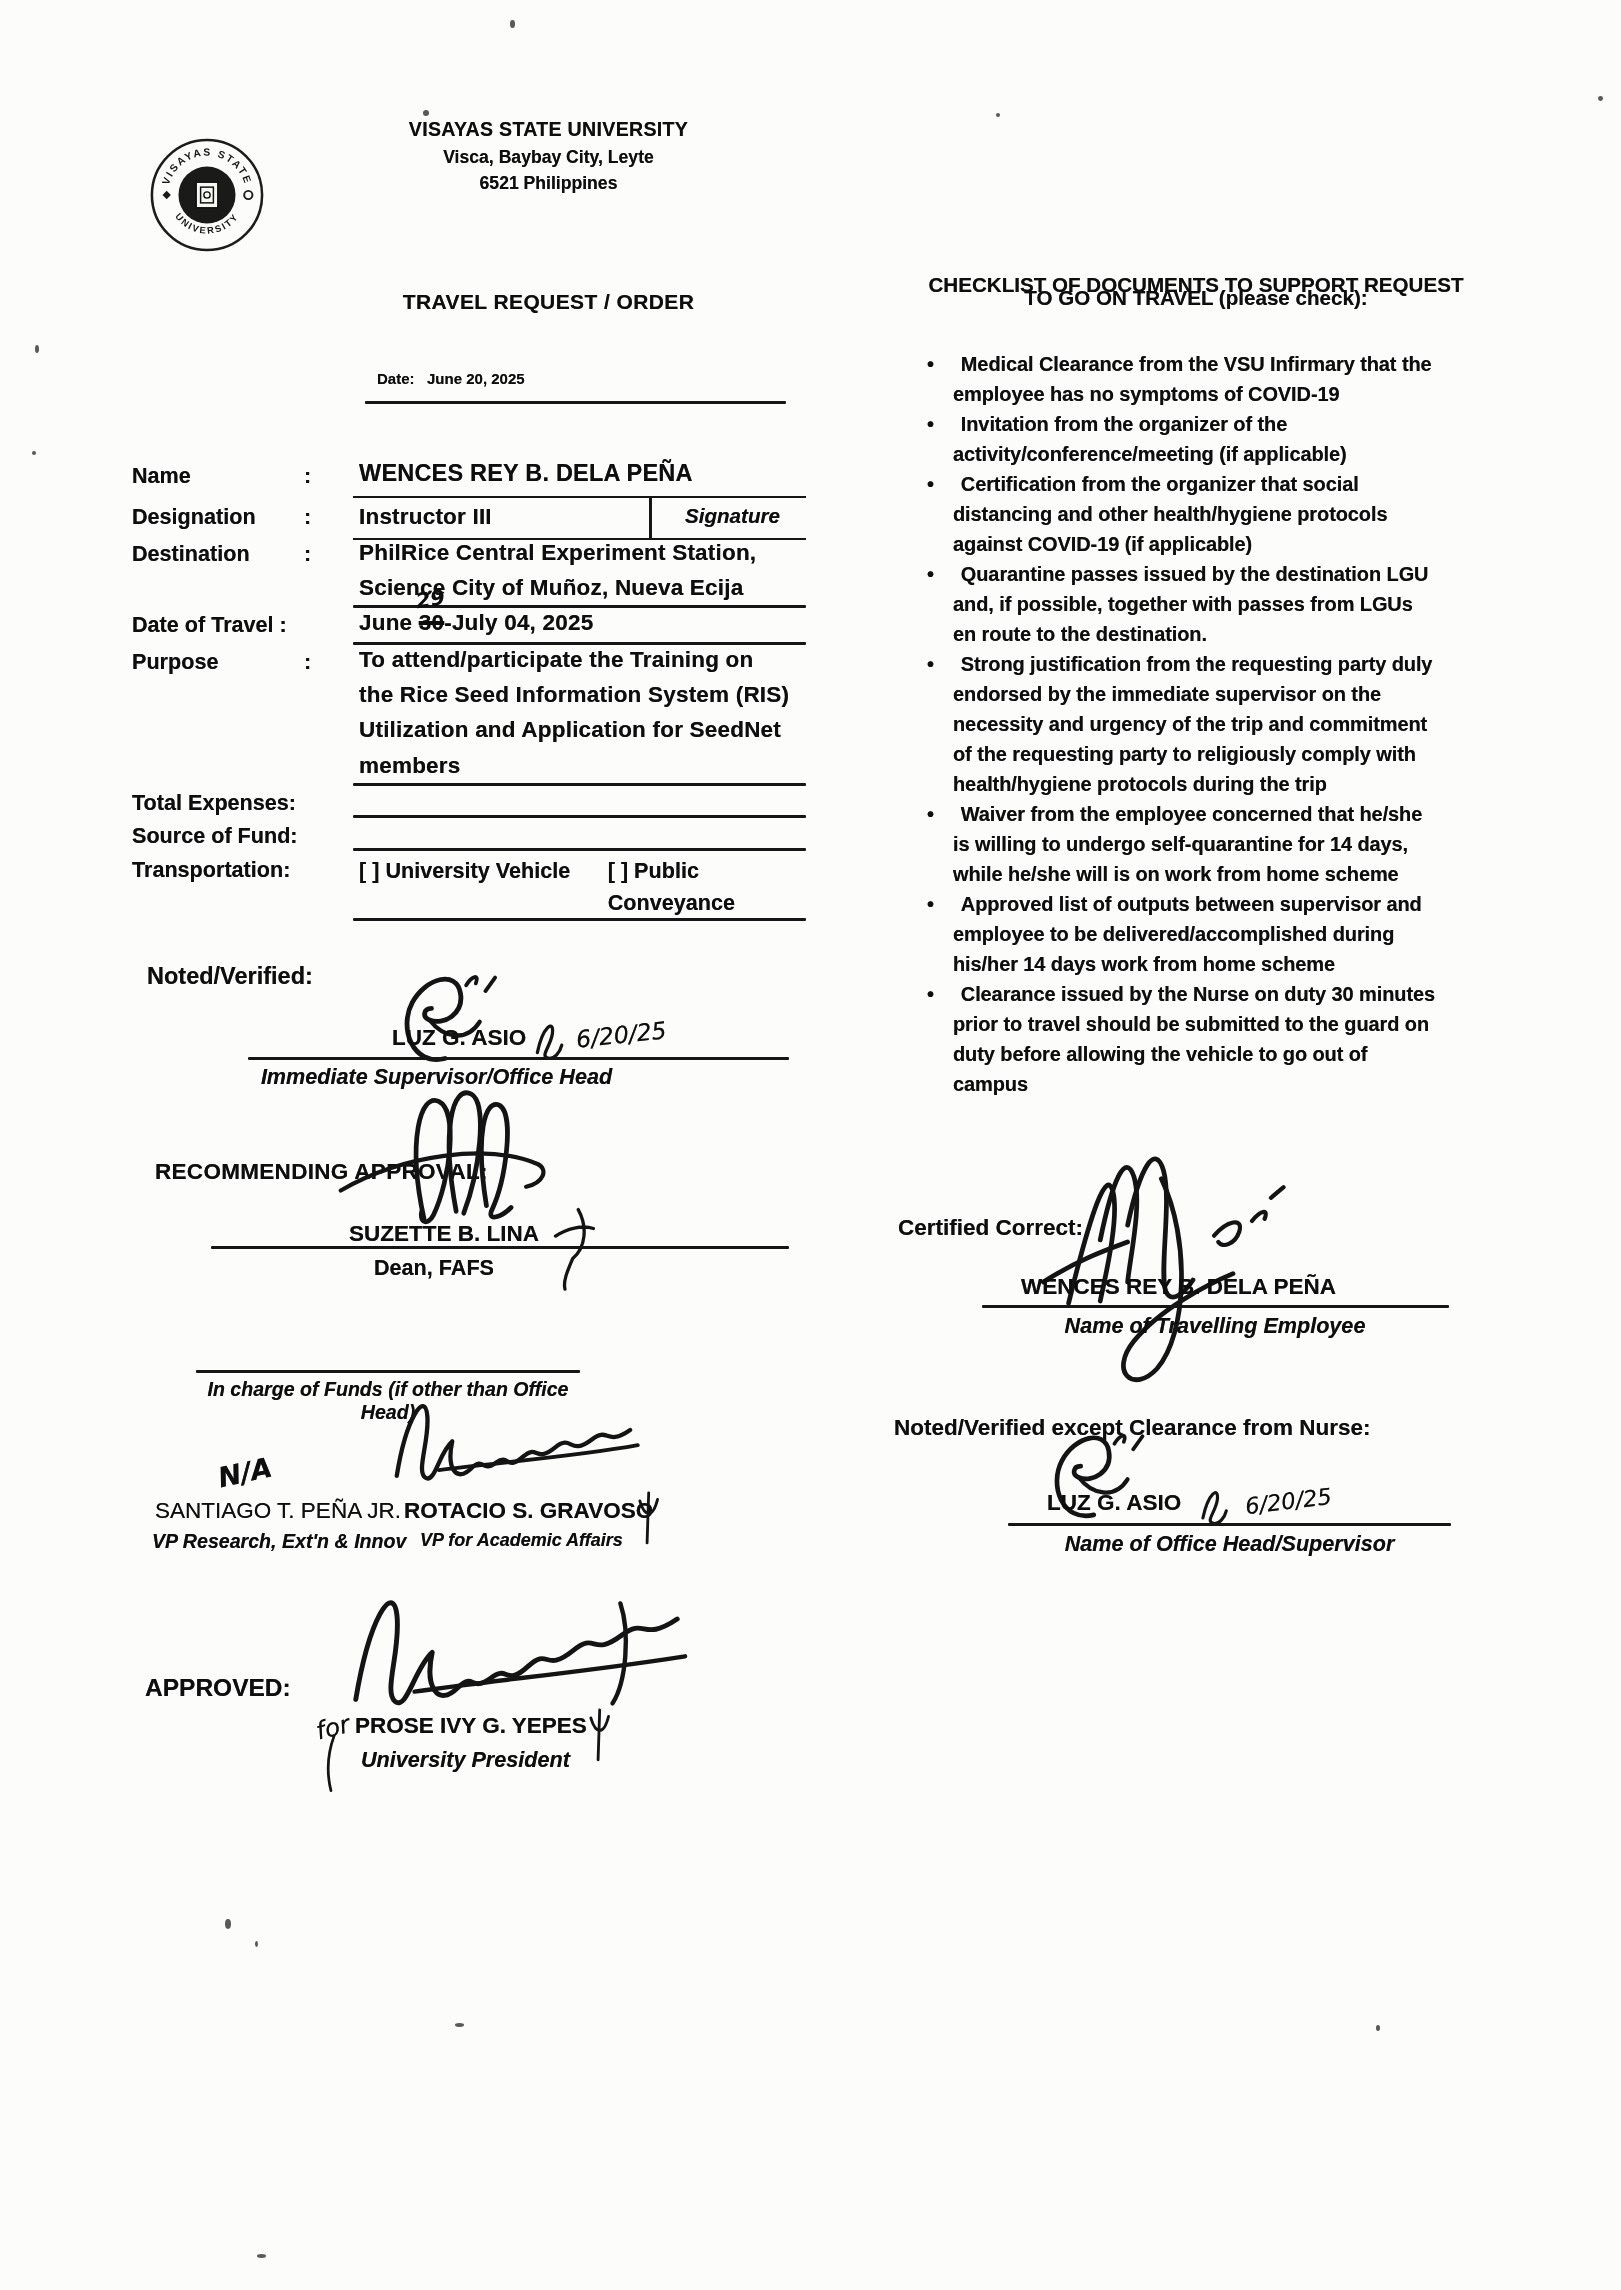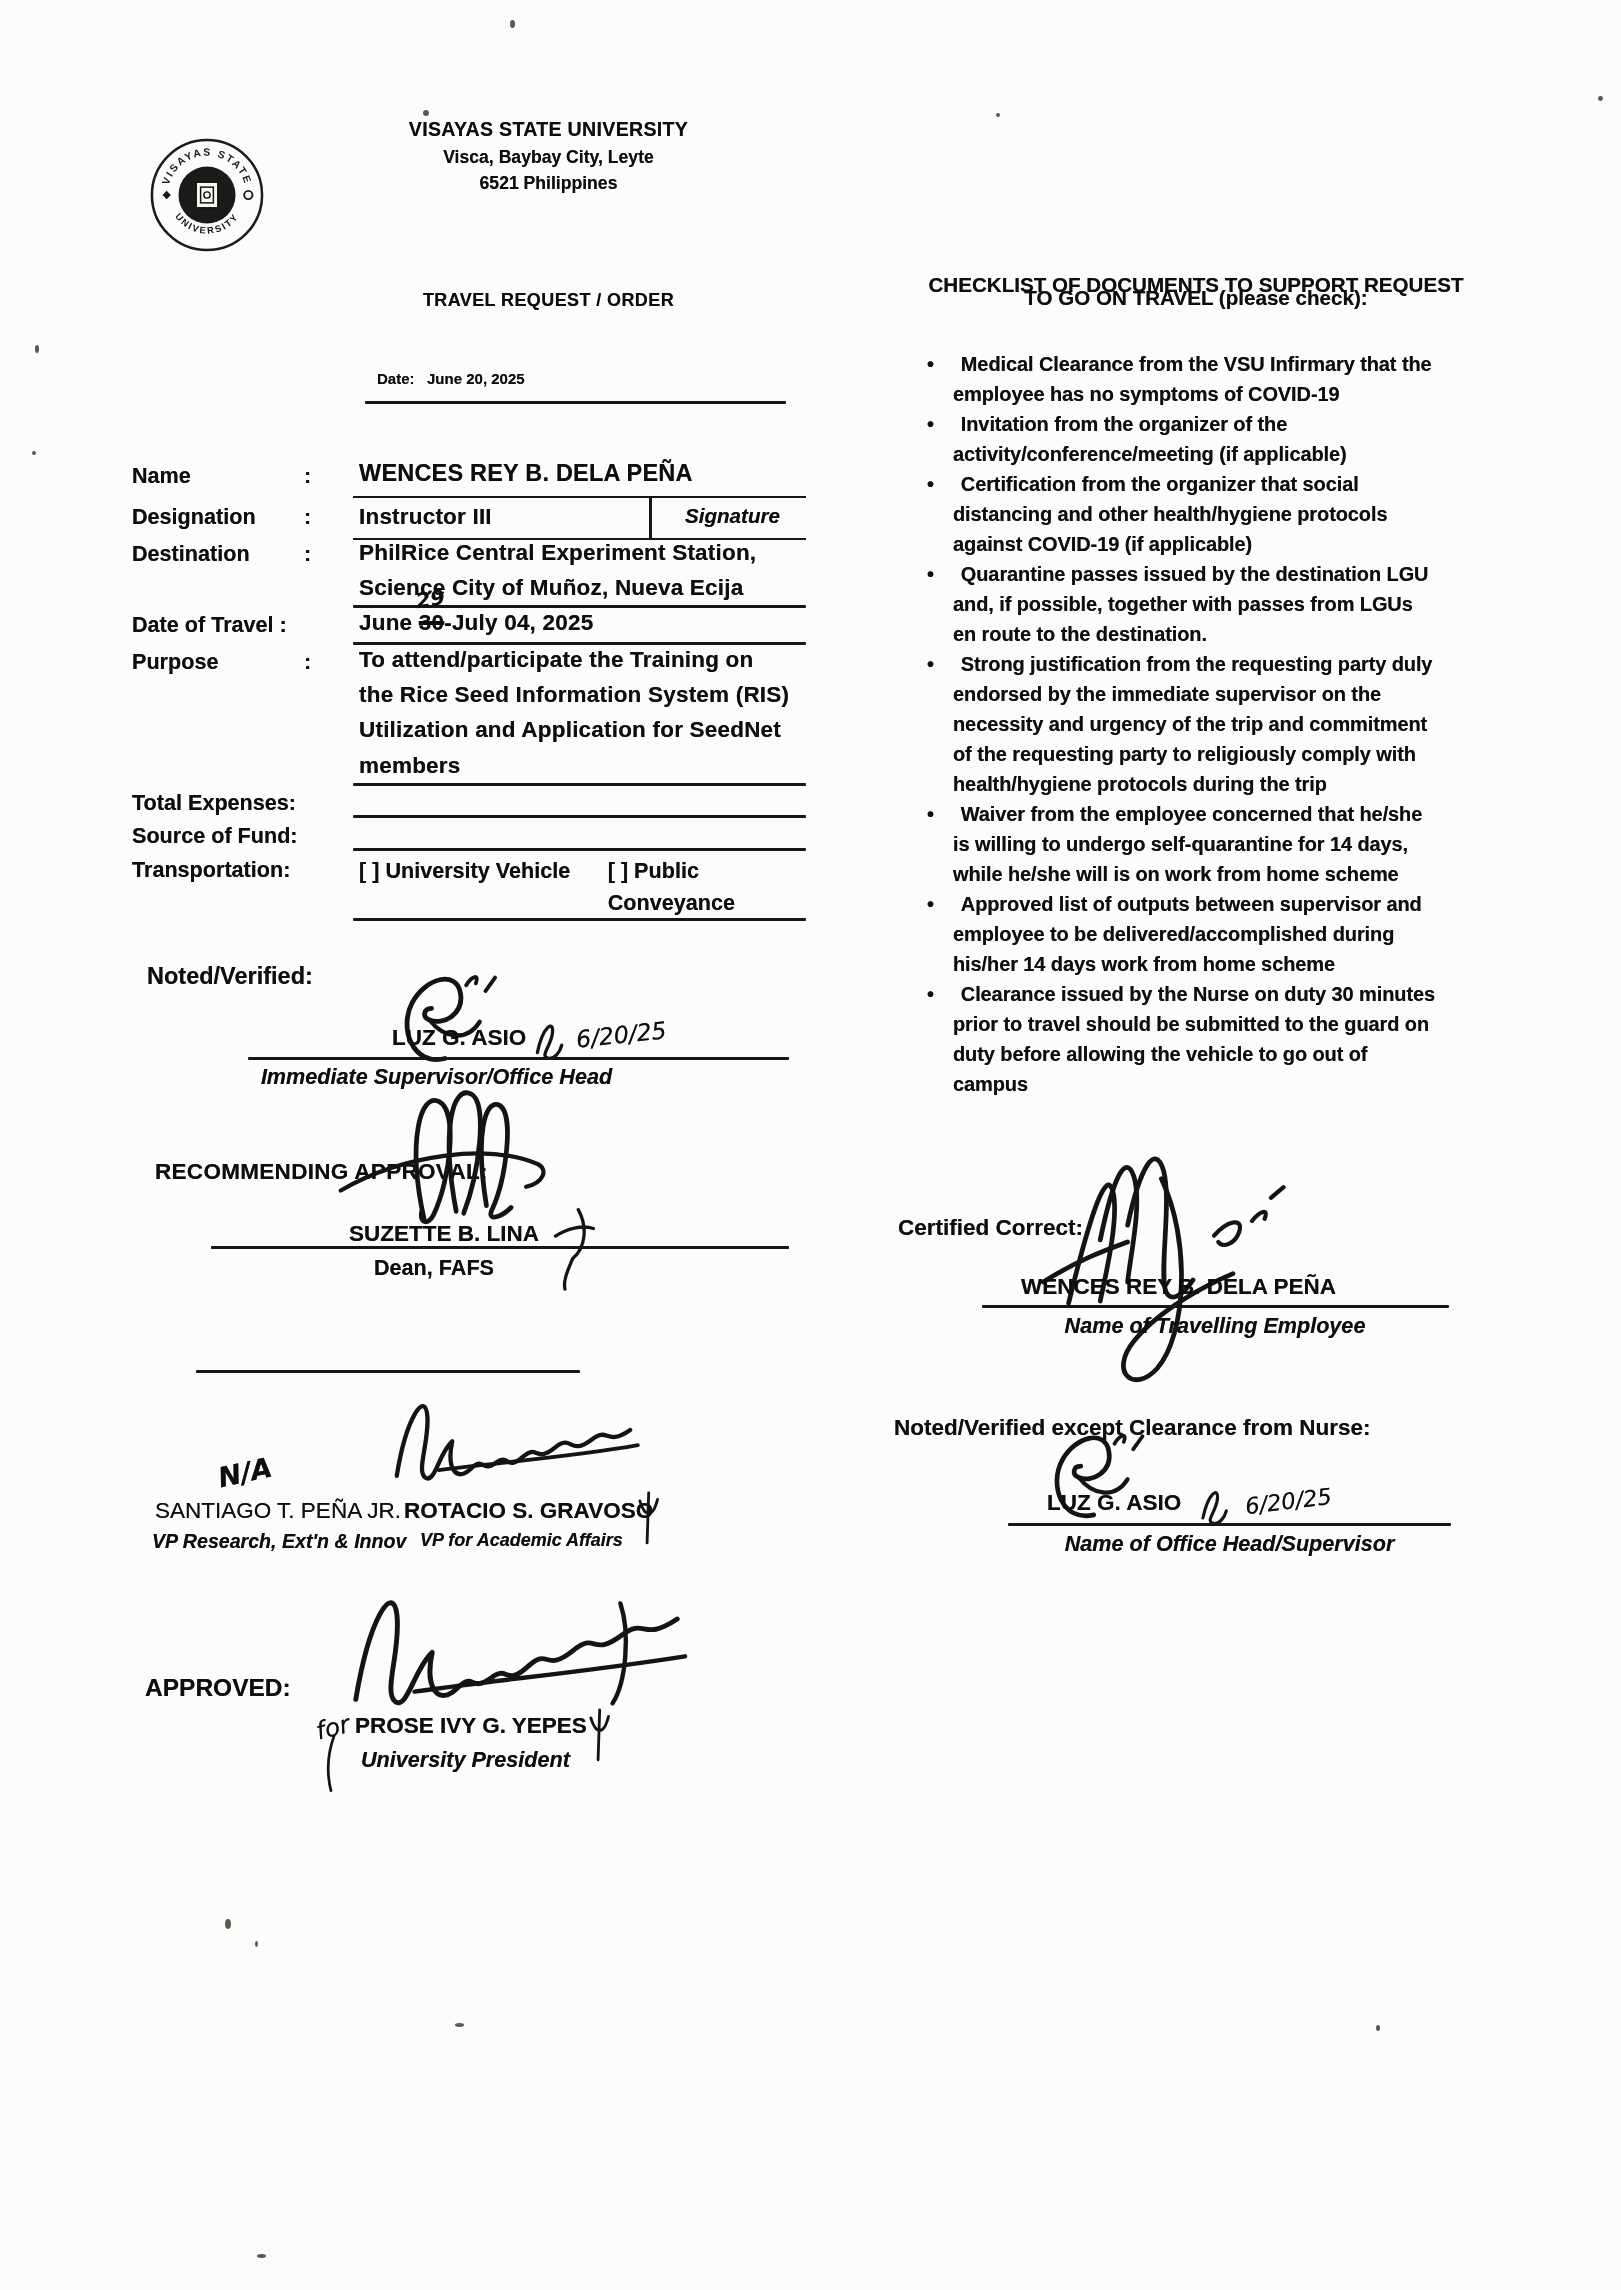--- a/index.html
+++ b/index.html
@@ -50,21 +50,21 @@
     <rect x="54.5" y="53" width="13" height="16" fill="none" stroke="#111" stroke-width="1.5"></rect>
     <circle cx="61" cy="61" r="3.2" fill="none" stroke="#111" stroke-width="1.4"></circle>
     <circle cx="103" cy="61" r="4.2" fill="none" stroke="#1c1c1a" stroke-width="2"></circle>
     <rect x="17" y="58" width="6" height="6" transform="rotate(45 20 61)" fill="#1a1a18"></rect>
   </svg>
 
   <div class="abs ink center" style="left:323px;top:118px;width:451px;font-size:19.6px;font-weight:700;letter-spacing:0.3px;">VISAYAS STATE UNIVERSITY</div>
   <div class="abs ink center" style="left:323px;top:147px;width:451px;font-size:17.6px;font-weight:600;">Visca, Baybay City, Leyte</div>
   <div class="abs ink center" style="left:323px;top:173px;width:451px;font-size:17.6px;font-weight:600;">6521 Philippines</div>
 
-  <div class="abs ink center" style="left:323px;top:290px;width:451px;font-size:18px;font-weight:700;letter-spacing:0.4px;">TRAVEL REQUEST / ORDER</div>
+  <div class="abs ink center" style="left:323px;top:290px;width:451px;font-size:21px;font-weight:700;letter-spacing:0.4px;">TRAVEL REQUEST / ORDER</div>
 
   <div class="abs ink" style="left:377px;top:370px;font-size:15px;font-weight:600;">
     <span>Date:</span>&nbsp;&nbsp;
     <span>June 20, 2025</span>
   </div>
   <div class="abs underline" style="left:365px;top:401px;width:421px;"></div>
 
   <div class="abs ink lbl" style="left:132px;top:463px;">Name</div>
   <div class="abs ink colon" style="left:304px;top:463px;">:</div>
   <div class="abs ink val big" style="left:359px;top:460px;">WENCES REY B. DELA PEÑA</div>
@@ -136,20 +136,21 @@
     <path d="M4,122 C70,84 160,72 212,94 C224,100 218,114 200,118" stroke-width="4.5"></path>
   </svg>
   <div class="abs ink" style="left:349px;top:1221px;font-size:22.5px;font-weight:700;">SUZETTE B. LINA</div>
   <svg class="abs sig" style="left:549px;top:1202px;" width="49" height="90" viewBox="0 0 50 95">
     <path d="M30,8 C40,26 38,48 24,60 M6,36 C18,28 34,24 46,28 M24,60 C18,74 14,84 16,92" stroke-width="3.5"></path>
   </svg>
   <div class="abs underline" style="left:211px;top:1246px;width:578px;"></div>
   <div class="abs ink" style="left:374px;top:1255px;font-size:21.6px;font-weight:600;">Dean, FAFS</div>
 
   <div class="abs underline" style="left:196px;top:1370px;width:384px;"></div>
+  <div class="abs ink caption center" style="left:192px;top:1378px;width:392px;font-size:19.6px;">In charge of Funds (if other than Office Head)</div>
 
   <svg class="abs sig" style="left:382px;top:1384px;" width="261" height="110" viewBox="0 0 270 115">
     <path d="M14,96 C24,34 44,6 46,34 C48,60 34,92 44,98 C54,104 58,72 72,60 C66,88 76,104 92,88 C106,75 102,94 118,82 C132,72 128,92 146,76 C162,62 158,84 180,66 C198,52 194,76 218,58 C236,44 232,66 258,48" stroke-width="4.5"></path>
     <path d="M58,90 C120,82 200,76 266,64" stroke-width="4"></path>
   </svg>
   <div class="abs hand ink" style="left:218px;top:1457px;font-size:27.4px;font-weight:700;transform:rotate(-12deg);">N/A</div>
 
   <div class="abs ink" style="left:155px;top:1498px;font-size:22.5px;font-weight:400;">SANTIAGO T. PEÑA JR.</div>
   <div class="abs ink caption" style="left:152px;top:1530px;font-size:19.6px;">VP Research, Ext'n &amp; Innov</div>
 

